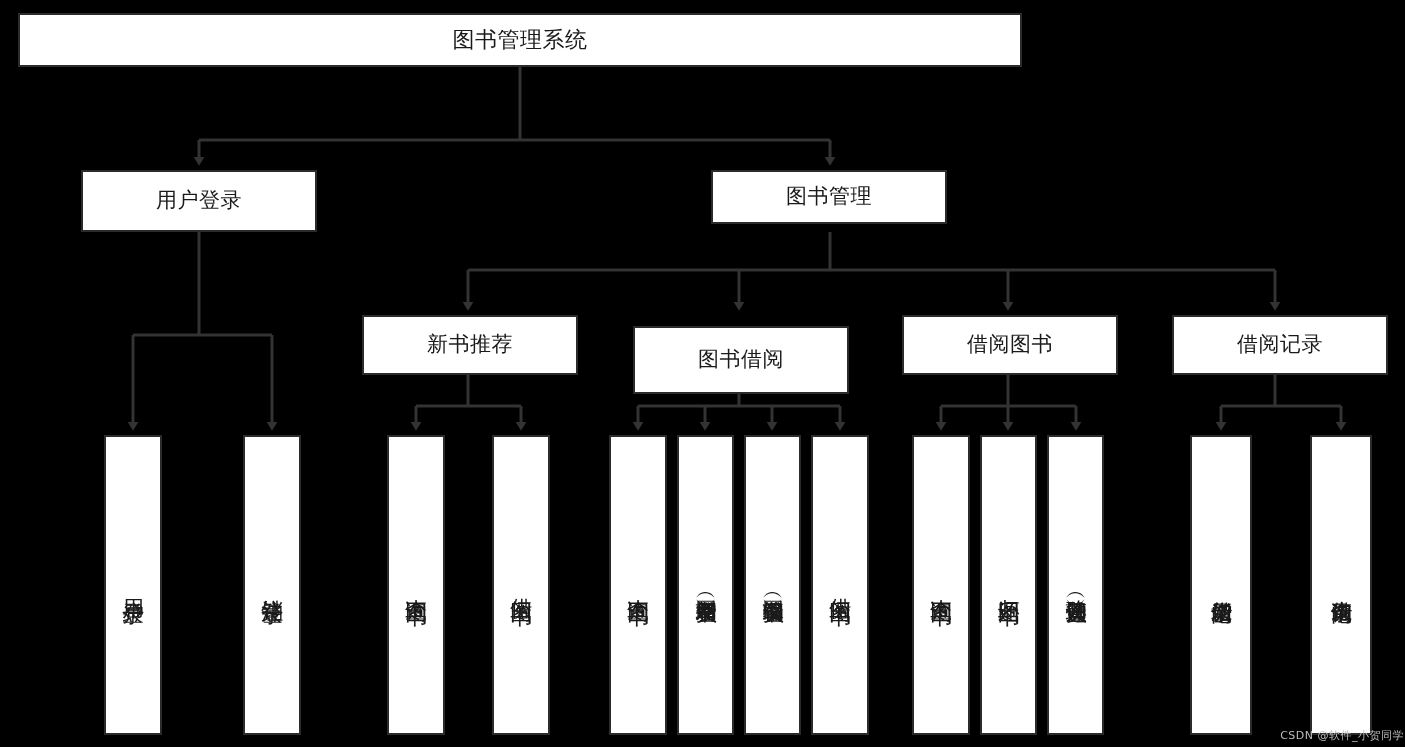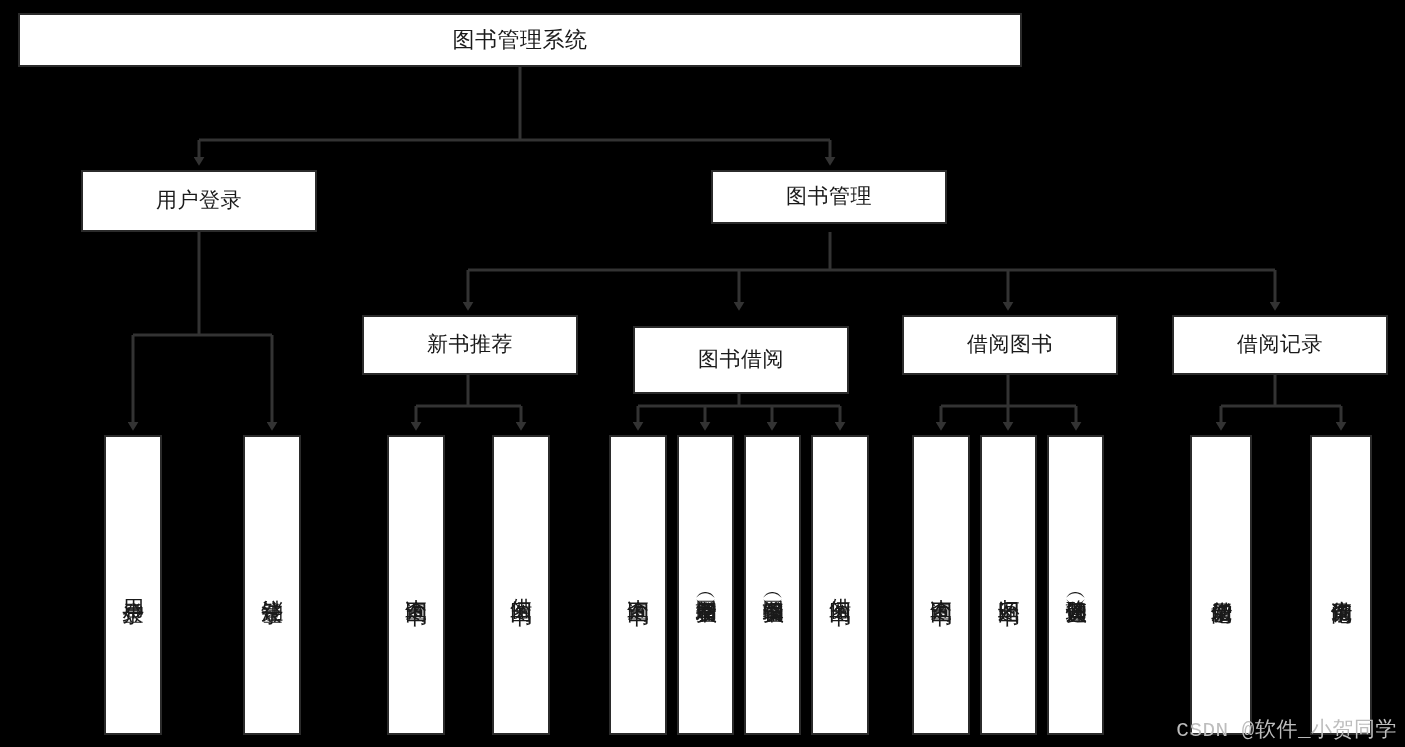--- a/index.html
+++ b/index.html
@@ -58,28 +58,27 @@
     font-size: 22px;
     line-height: 1.12;
     letter-spacing: 2px;
   }
   .node.vertical.tight .label {
     font-size: 21px;
     letter-spacing: 0.5px;
   }
   #watermark {
     position: absolute;
-    right: 8px;
+    right: 1px;
     bottom: 4px;
-    font-size: 21px;
+    font-size: 11px;
     color: #bdbdbd;
     letter-spacing: 0.5px;
     white-space: pre;
     pointer-events: none;
-    font-family: Liberation Mono, monospace;
   }
 </style>
 </head>
 <body>
 
 <div id="diagram-root">
 
   <svg id="edge-layer" viewBox="0 0 1405 747" width="1405" height="747" xmlns="http://www.w3.org/2000/svg">
     <defs>
       <marker id="arrow" markerWidth="9" markerHeight="11" refX="1.2" refY="5.5" orient="auto" markerUnits="userSpaceOnUse">

